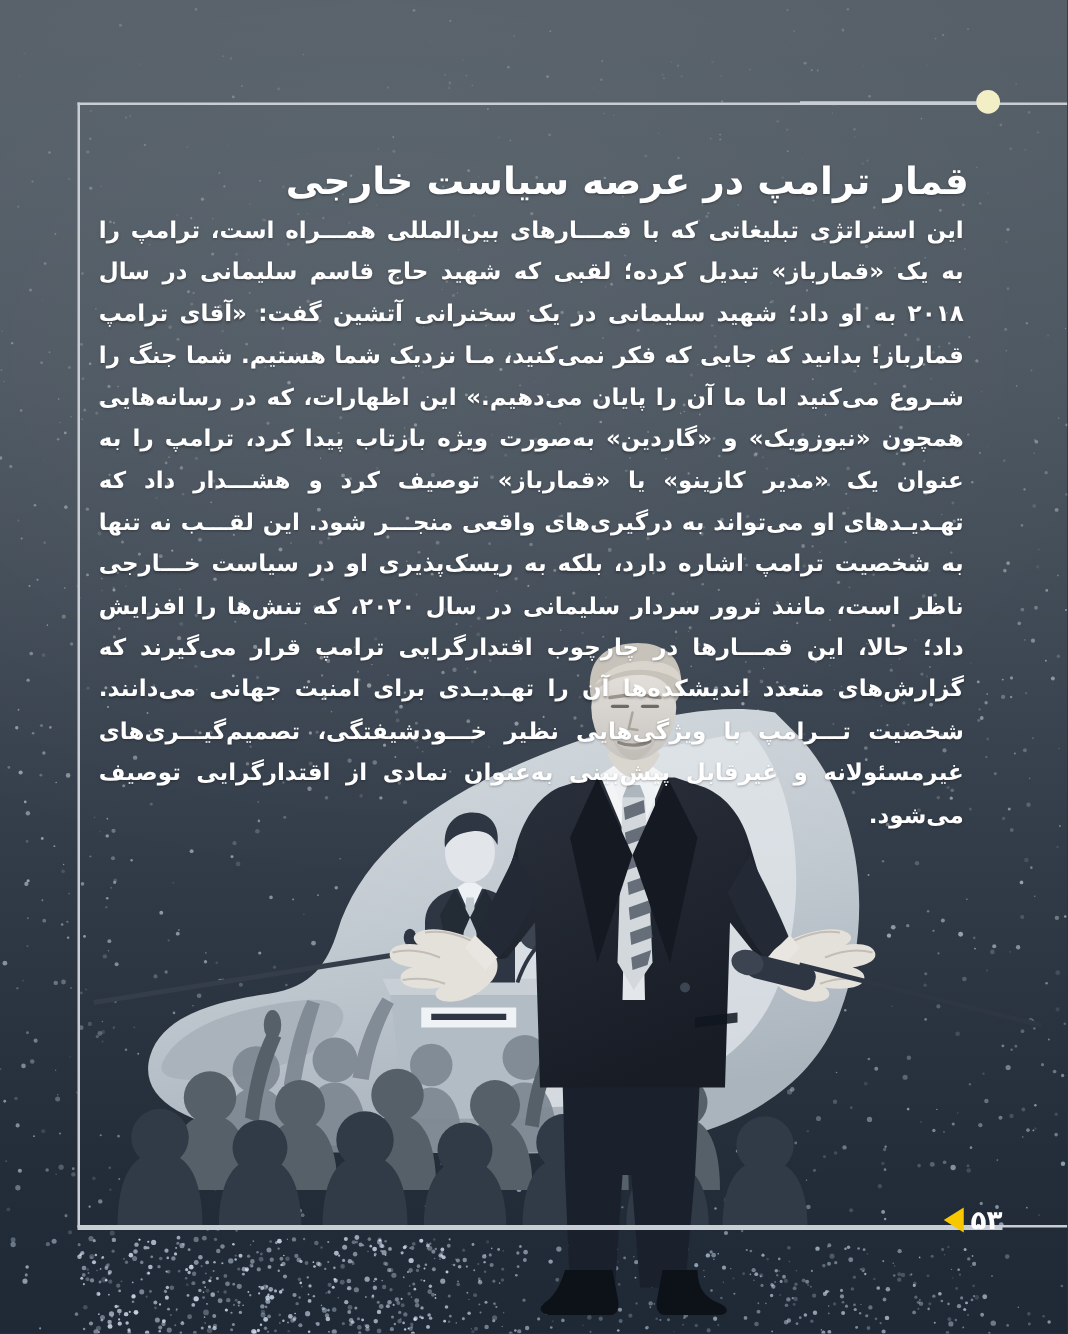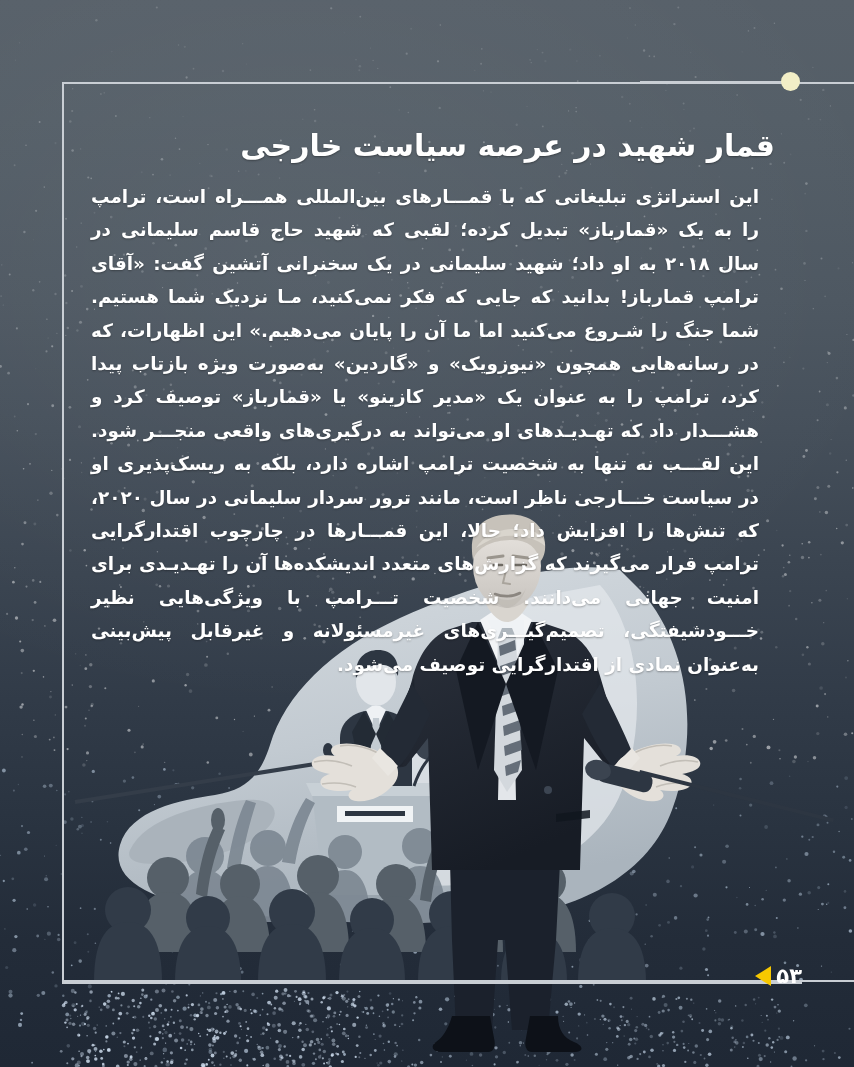--- a/index.html
+++ b/index.html
@@ -92,21 +92,21 @@
     direction:rtl;
     text-align:justify;
     text-align-last:right;
     font-size:18.4px;
     font-weight:bold;
     line-height:33.4px;
     letter-spacing:-0.2px;
     text-shadow:0 1px 2px rgba(0,0,0,.30);
     text-justify:inter-word;
   }
-  .body-copy p{margin:16px;}
+  .body-copy p{margin:4px;}
 
   
   .illustration{
     position:absolute;
     left:0;top:470px;
     width:854px;height:597px;
     overflow:hidden;
     pointer-events:none;
   }
   .illustration svg{display:block;}
@@ -2595,21 +2595,21 @@
         <rect x="600" y="292" width="56" height="19" rx="8" transform="rotate(14 600 292)" fill="#2d3642"></rect>
         <ellipse cx="598" cy="300" rx="13" ry="10" transform="rotate(14 598 300)" fill="#3b4450"></ellipse>
       </g>
     </svg>
   </div>
 
   <div class="frame"></div>
   <div class="top-line"></div>
   <div class="top-dot"></div>
 
-  <h1 class="headline">قمار شهید در عرصه سیاست خارجی</h1>
+  <h1 class="headline">قمار ترامپ در عرصه سیاست خارجی</h1>
 
   <div class="body-copy">
     <p>این استراتژی تبلیغاتی که با قمـــارهای بین‌المللی همـــراه است، ترامپ را به یک «قمارباز» تبدیل کرده؛ لقبی که شهید حاج قاسم سلیمانی در سال ۲۰۱۸ به او داد؛ شهید سلیمانی در یک سخنرانی آتشین گفت: «آقای ترامپ قمارباز! بدانید که جایی که فکر نمی‌کنید، مـا نزدیک شما هستیم. شما جنگ را شـروع می‌کنید اما ما آن را پایان می‌دهیم.» این اظهارات، که در رسانه‌هایی همچون «نیوزویک» و «گاردین» به‌صورت ویژه بازتاب پیدا کرد، ترامپ را به عنوان یک «مدیر کازینو» یا «قمارباز» توصیف کرد و هشـــدار داد که تهـدیـدهای او می‌تواند به درگیری‌های واقعی منجـــر شود. این لقـــب نه تنها به شخصیت ترامپ اشاره دارد، بلکه به ریسک‌پذیری او در سیاست خـــارجی ناظر است، مانند ترور سردار سلیمانی در سال ۲۰۲۰، که تنش‌ها را افزایش داد؛ حالا، این قمـــارها در چارچوب اقتدارگرایی ترامپ قرار می‌گیرند که گزارش‌های متعدد اندیشکده‌ها آن را تهـدیـدی برای امنیت جهانی می‌دانند. شخصیت تـــرامپ با ویژگی‌هایی نظیر خـــودشیفتگی، تصمیم‌گیـــری‌های غیرمسئولانه و غیرقابل پیش‌بینی به‌عنوان نمادی از اقتدارگرایی توصیف می‌شود.</p>
   </div>
 
   <div class="footer-rule"></div>
   <div class="folio">
     <span class="num">۵۳</span>
     <span class="tri"></span>
   </div>

